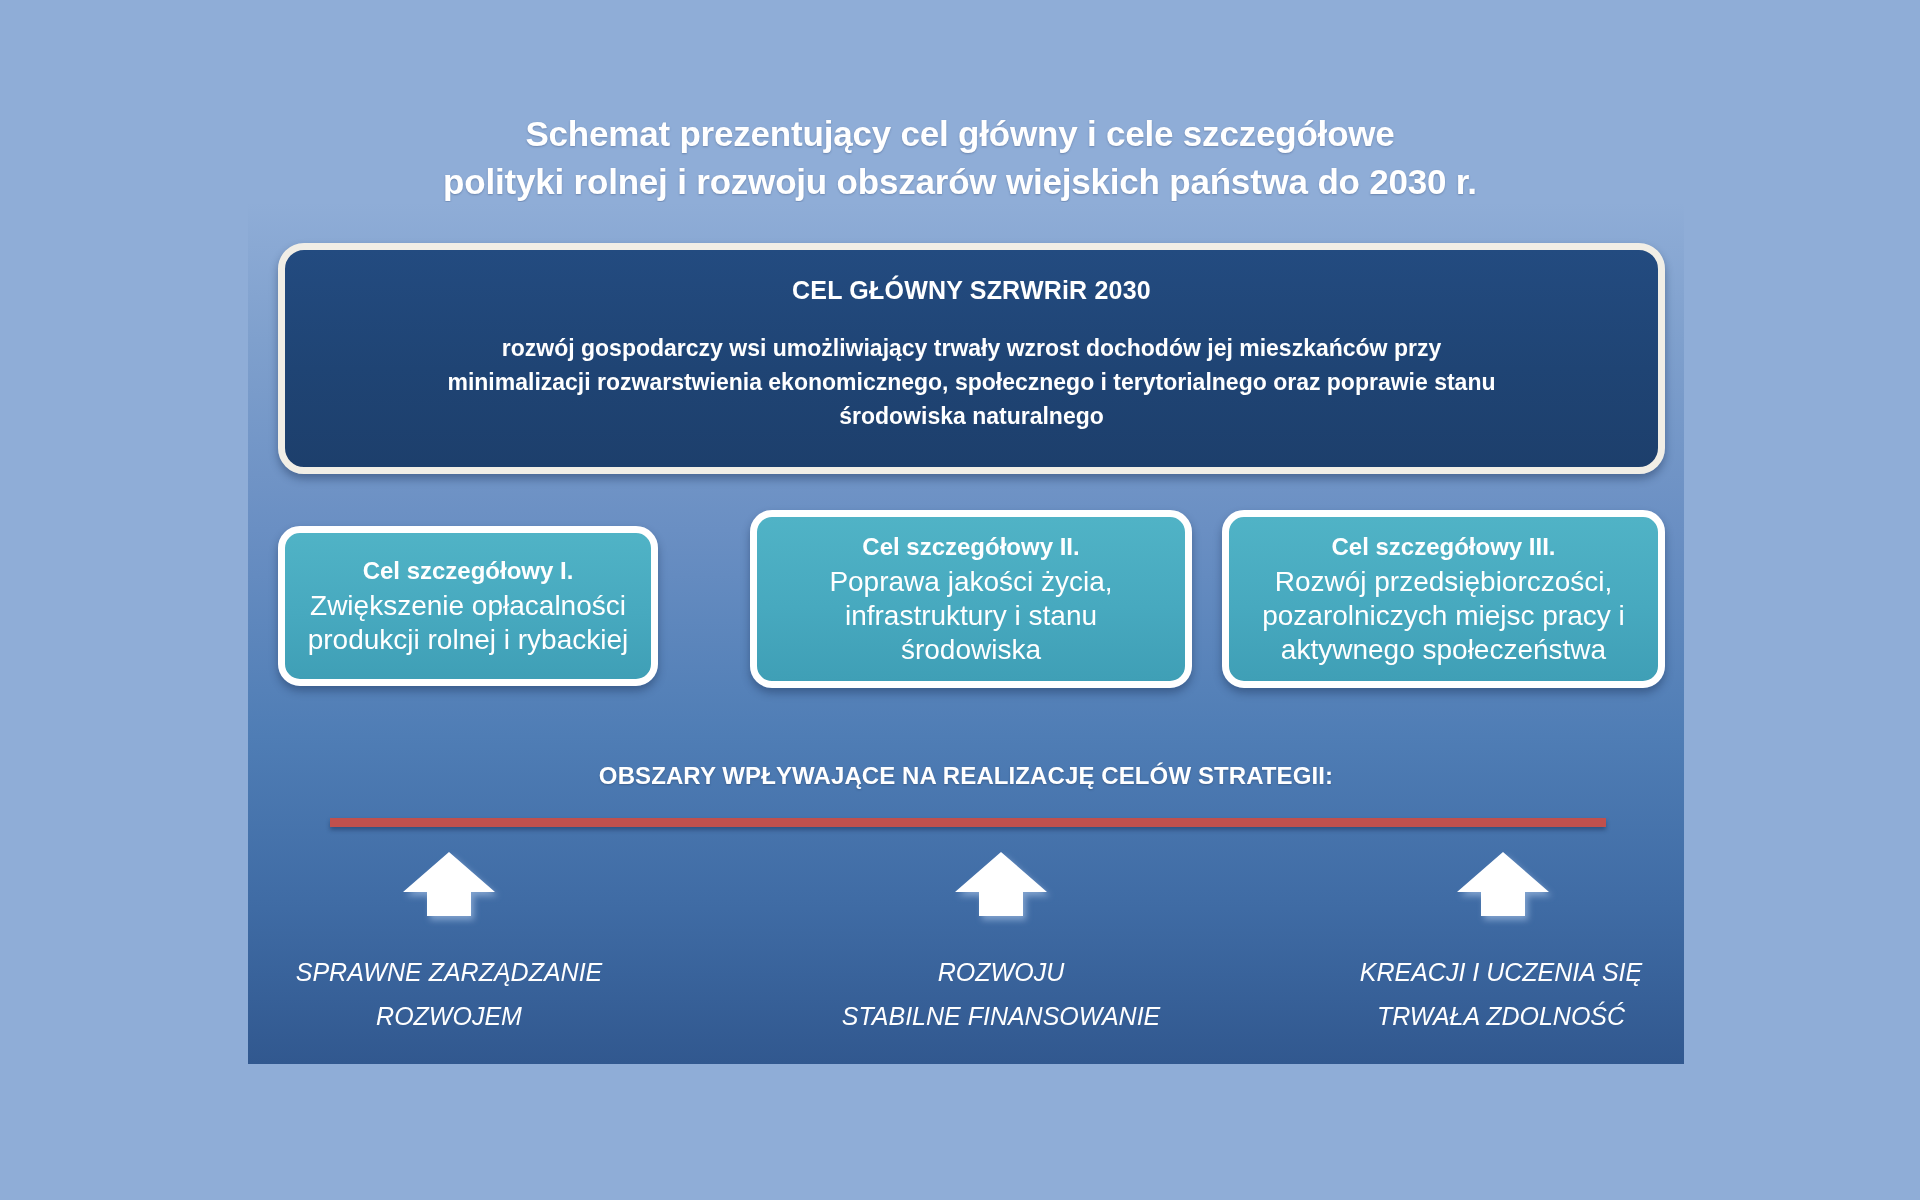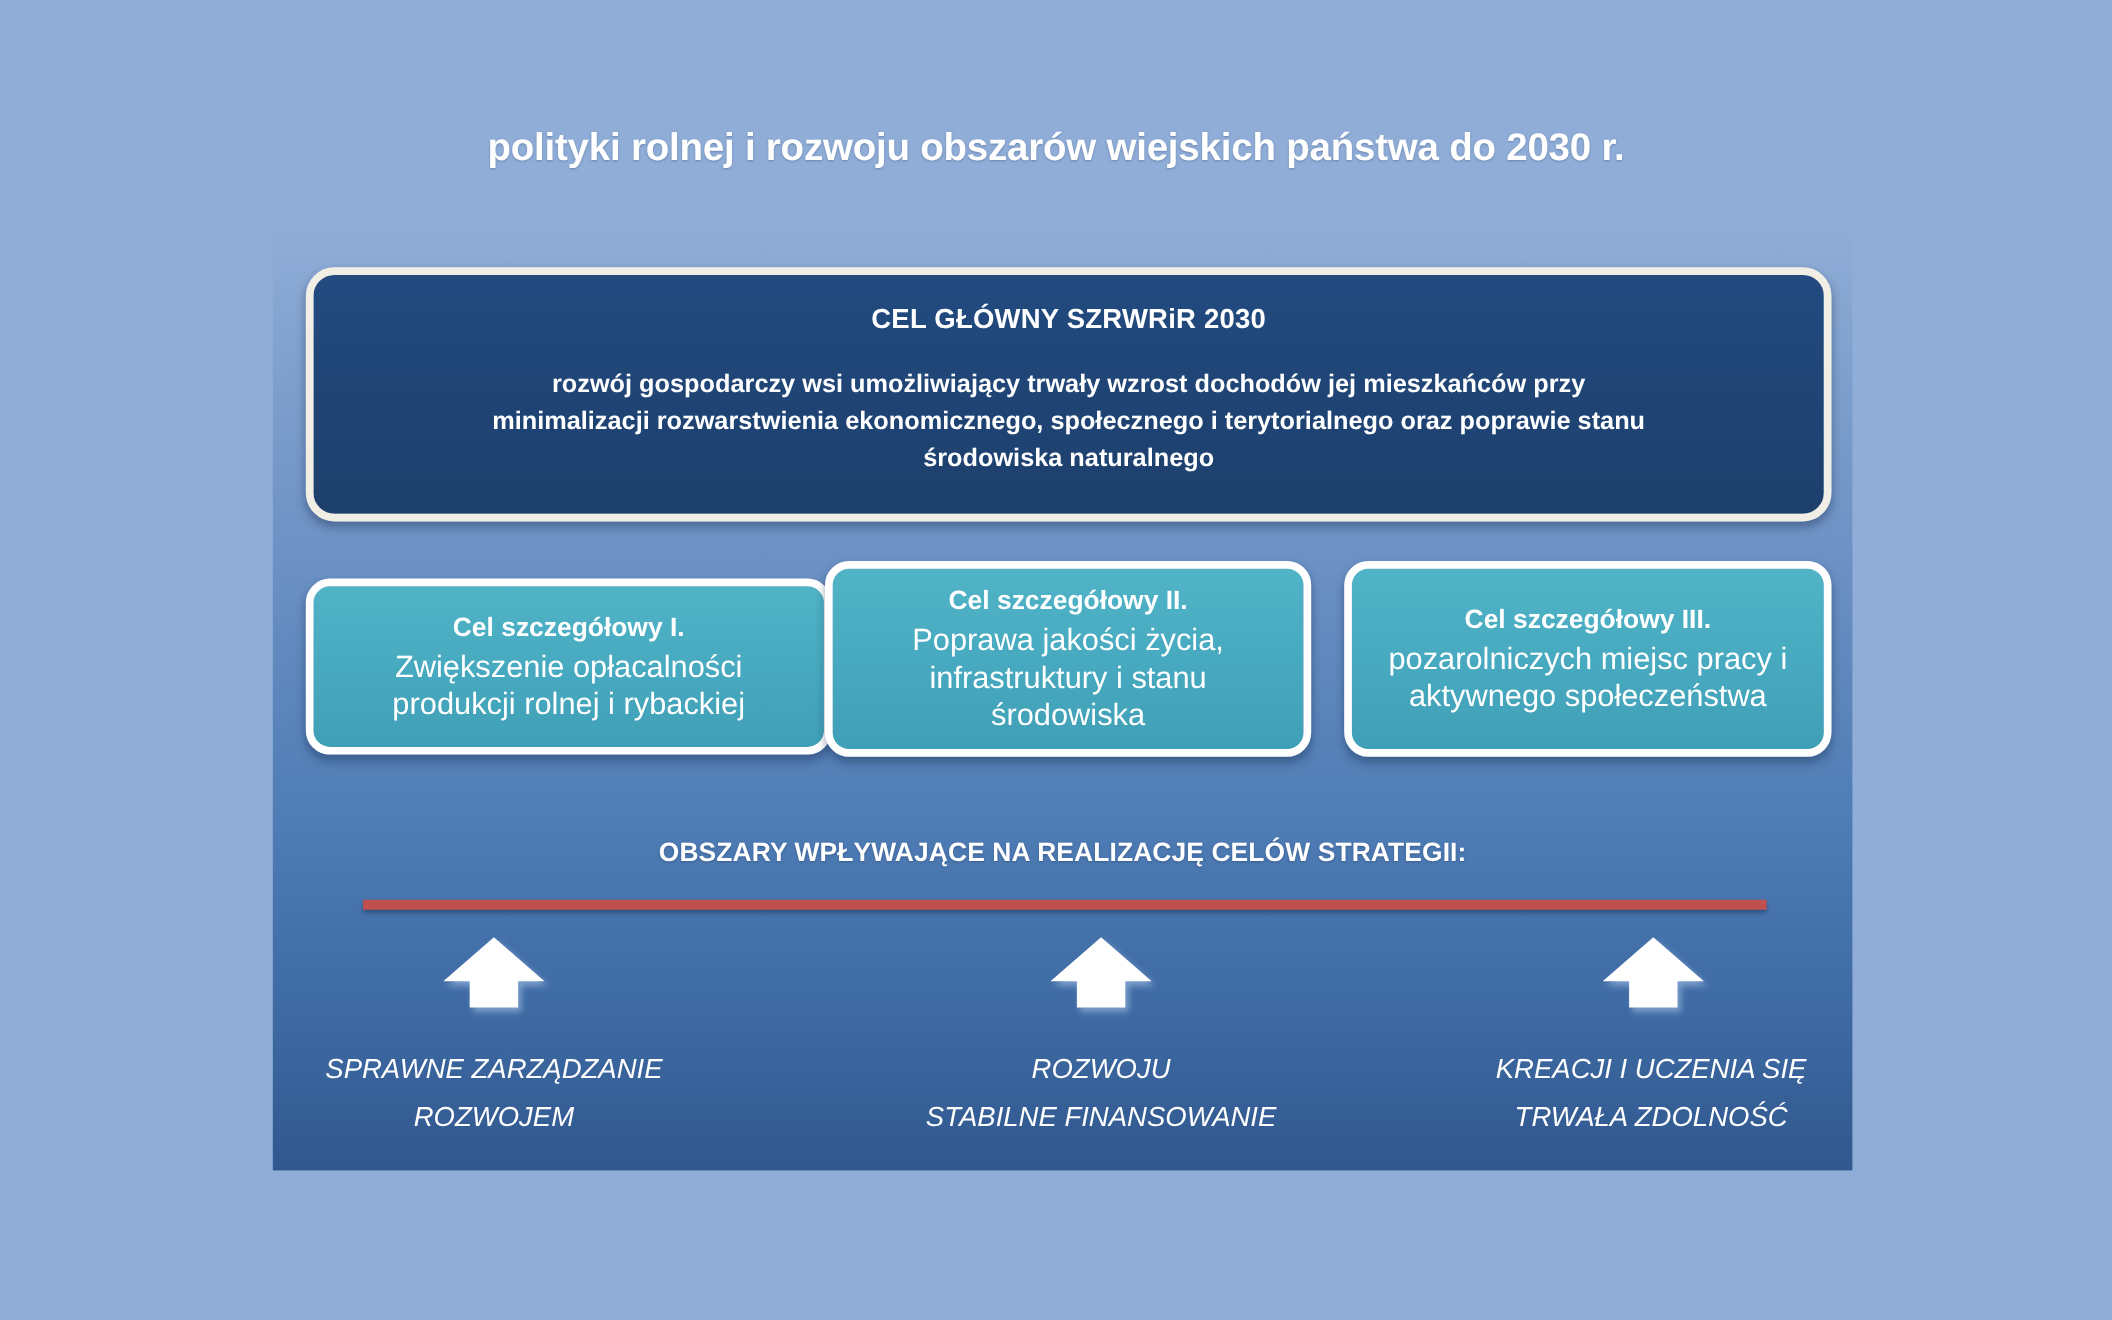--- a/index.html
+++ b/index.html
@@ -96,21 +96,21 @@
     border: 7px solid #ffffff;
     border-radius: 22px;
     box-shadow: 0 5px 9px rgba(20,40,75,.40);
     color: #ffffff;
     text-align: center;
     padding: 0 14px;
     display: flex;
     flex-direction: column;
     justify-content: center;
   }
-  .goal-box.g1 { left: 0px;    top: 16px; width: 478px; height: 160px; }
+  .goal-box.g1 { left: 0px;    top: 16px; width: 380px; height: 160px; }
   .goal-box.g2 { left: 472px;  top: 0px;  width: 442px; height: 178px; }
   .goal-box.g3 { left: 944px;  top: 0px;  width: 443px; height: 178px; }
 
   .goal-title {
     font-size: 24px;
     font-weight: bold;
     line-height: 32px;
     margin-bottom: 2px;
   }
   .goal-desc {
@@ -174,20 +174,21 @@
   #area-label-1 { left: 234px; }
   #area-label-2 { left: 786px; }
   #area-label-3 { left: 1286px; }
 </style>
 </head>
 <body>
 
 <div id="stage">
 
   <div id="diagram-title">
+    <span class="t-line">Schemat prezentujący cel główny i cele szczegółowe</span>
     <span class="t-line">polityki rolnej i rozwoju obszarów wiejskich państwa do 2030 r.</span>
   </div>
 
   <div id="panel"></div>
 
   <div id="main-goal-box">
     <div id="main-goal-title">CEL GŁÓWNY SZRWRiR 2030</div>
     <div id="main-goal-body">
       <span class="b-line">rozwój gospodarczy wsi umożliwiający trwały wzrost dochodów jej mieszkańców przy</span>
       <span class="b-line">minimalizacji rozwarstwienia ekonomicznego, społecznego i terytorialnego oraz poprawie stanu</span>
@@ -210,20 +211,21 @@
       <div class="goal-desc">
         <span class="d-line">Poprawa jakości życia,</span>
         <span class="d-line">infrastruktury i stanu</span>
         <span class="d-line">środowiska</span>
       </div>
     </div>
 
     <div class="goal-box g3">
       <div class="goal-title">Cel szczegółowy III.</div>
       <div class="goal-desc">
+        <span class="d-line">Rozwój przedsiębiorczości,</span>
         <span class="d-line">pozarolniczych miejsc pracy i</span>
         <span class="d-line">aktywnego społeczeństwa</span>
       </div>
     </div>
 
   </div>
 
   <div id="areas-heading">OBSZARY WPŁYWAJĄCE NA REALIZACJĘ CELÓW STRATEGII:</div>
 
   <div id="red-divider"></div>

